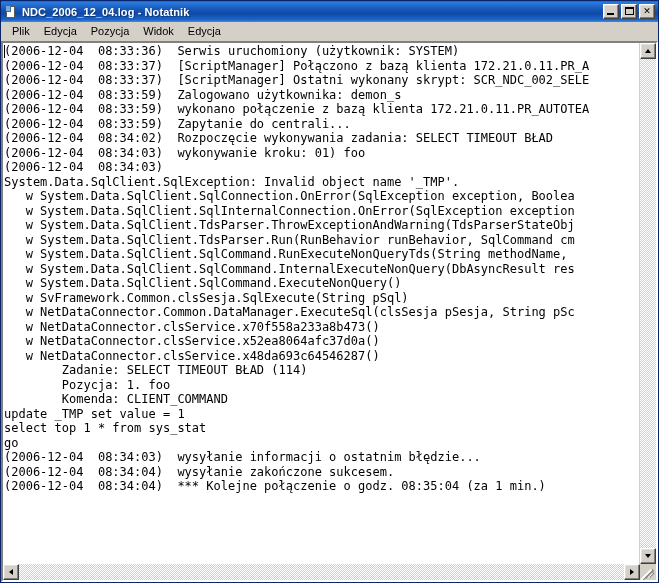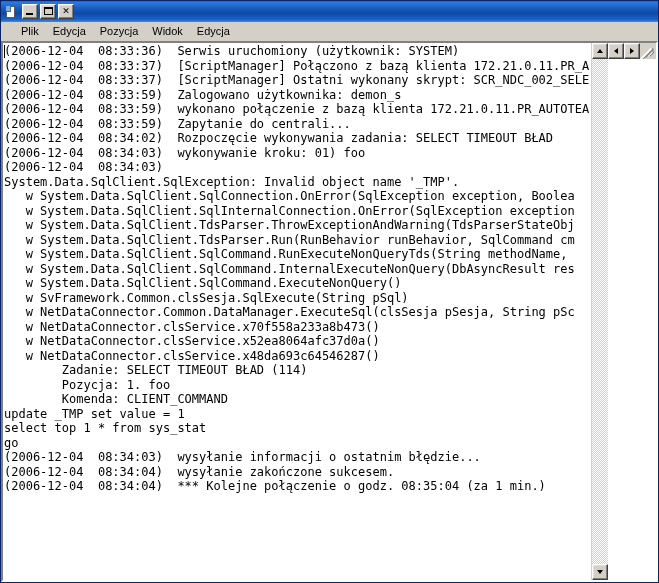--- a/index.html
+++ b/index.html
@@ -114,21 +114,21 @@
     box-sizing: border-box;
   }
 
   
   .menubar {
     height: 19px;
     flex: 0 0 19px;
     background: #d4d0c8;
     display: flex;
     align-items: center;
-    padding-left: 13px;
+    padding-left: 4px;
     box-sizing: border-box;
   }
   .menu-item {
     font-size: 11px;
     color: #000000;
     padding: 2px 7px 3px 7px;
     white-space: nowrap;
     cursor: default;
     line-height: 1;
   }
@@ -144,20 +144,21 @@
   }
   .edit-outer {
     position: absolute;
     left: 0; top: 0;
     right: 0; bottom: 0;
     border: 2px solid;
     border-color: #808080 #ffffff #ffffff #808080;
     box-sizing: border-box;
     background: #ffffff;
     display: flex;
+    flex-direction: column;
   }
   .edit-row {
     flex: 1 1 auto;
     display: flex;
     min-height: 0;
   }
   .textarea {
     flex: 1 1 auto;
     background: #ffffff;
     overflow: hidden;
@@ -280,20 +281,21 @@
 </head>
 <body>
 
 <div class="window">
 
   <div class="titlebar">
     <span class="title-icon">
       <span class="page"></span>
       <span class="fold"></span>
     </span>
+    <span class="title-text">NDC_2006_12_04.log - Notatnik</span>
     <span class="caption-buttons">
       <span class="cap-btn cap-min">
         <span class="bar"></span>
       </span>
       <span class="cap-btn cap-max">
         <span class="box"></span>
       </span>
       <span class="cap-btn cap-close">
         <span class="glyph">✕</span>
       </span>

